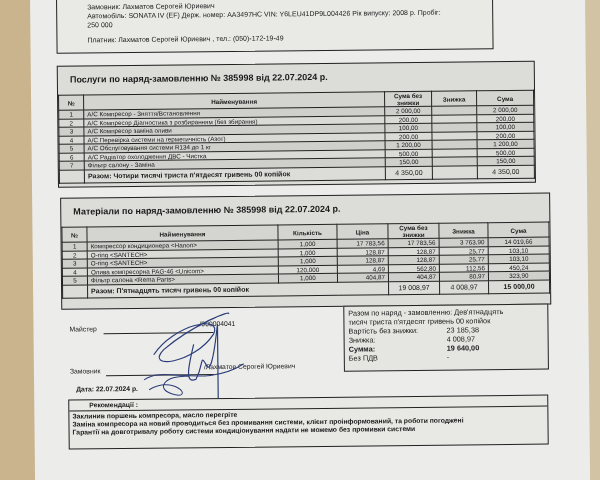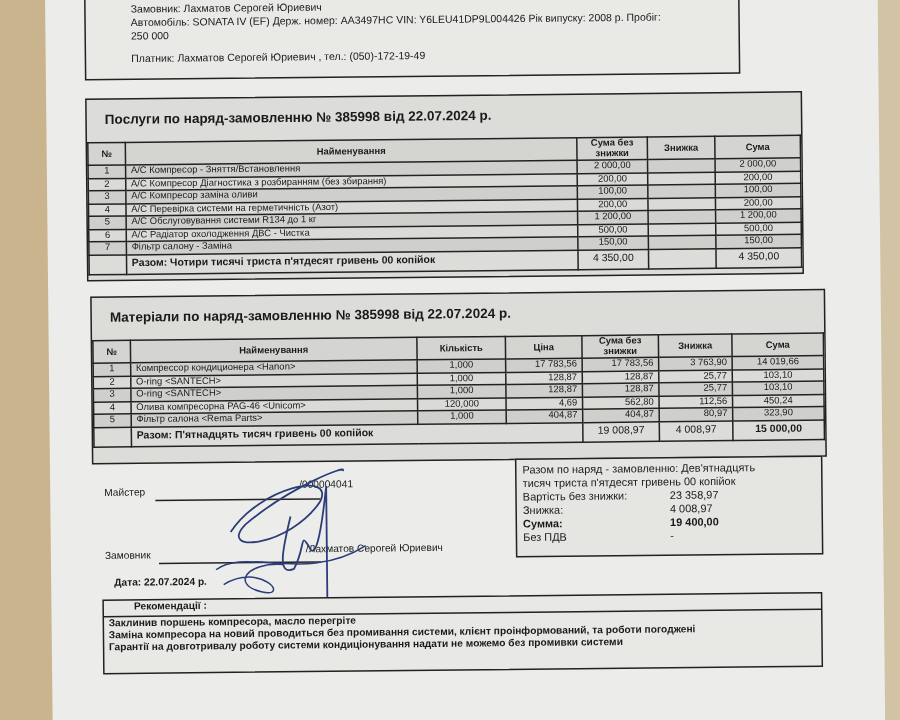--- a/index.html
+++ b/index.html
@@ -200,29 +200,29 @@
     <path d="M20 50 C 40 20, 90 10, 80 30 C 60 60, 10 65, 30 45 C 60 20, 100 5, 95 10" fill="none" stroke="#2c3e7a" stroke-width="1.2"></path>
     <path d="M60 40 C 55 60, 50 80, 62 75 C 70 60, 66 50, 72 60 C 76 70, 80 55, 84 20 L 84 95" fill="none" stroke="#2c3e7a" stroke-width="1.2"></path>
     <path d="M10 75 C 30 60, 70 85, 110 60 M15 85 C 40 70, 60 95, 40 90 C 20 85, 30 70, 55 72" fill="none" stroke="#2c3e7a" stroke-width="1"></path>
   </svg>
 
   <div class="box sum-box">
     <div class="line">Разом по наряд - замовленню: Дев'ятнадцять</div>
     <div class="line">тисяч триста п'ятдесят гривень 00 копійок</div>
     <div class="sum-row">
         <span>Вартість без знижки:</span>
-        <span>23 358,97</span>
+        <span>23 185,38</span>
       </div>
     <div class="sum-row">
         <span>Знижка:</span>
         <span>4 008,97</span>
       </div>
     <div class="sum-row" style="font-weight:bold">
         <span>Сумма:</span>
-        <span>19 400,00</span>
+        <span>19 640,00</span>
       </div>
     <div class="sum-row">
         <span>Без ПДВ</span>
         <span>-</span>
       </div>
   </div>
 
   <div class="box rec">
     <div class="rec-title">Рекомендації :</div>
     <div class="rec-body">

